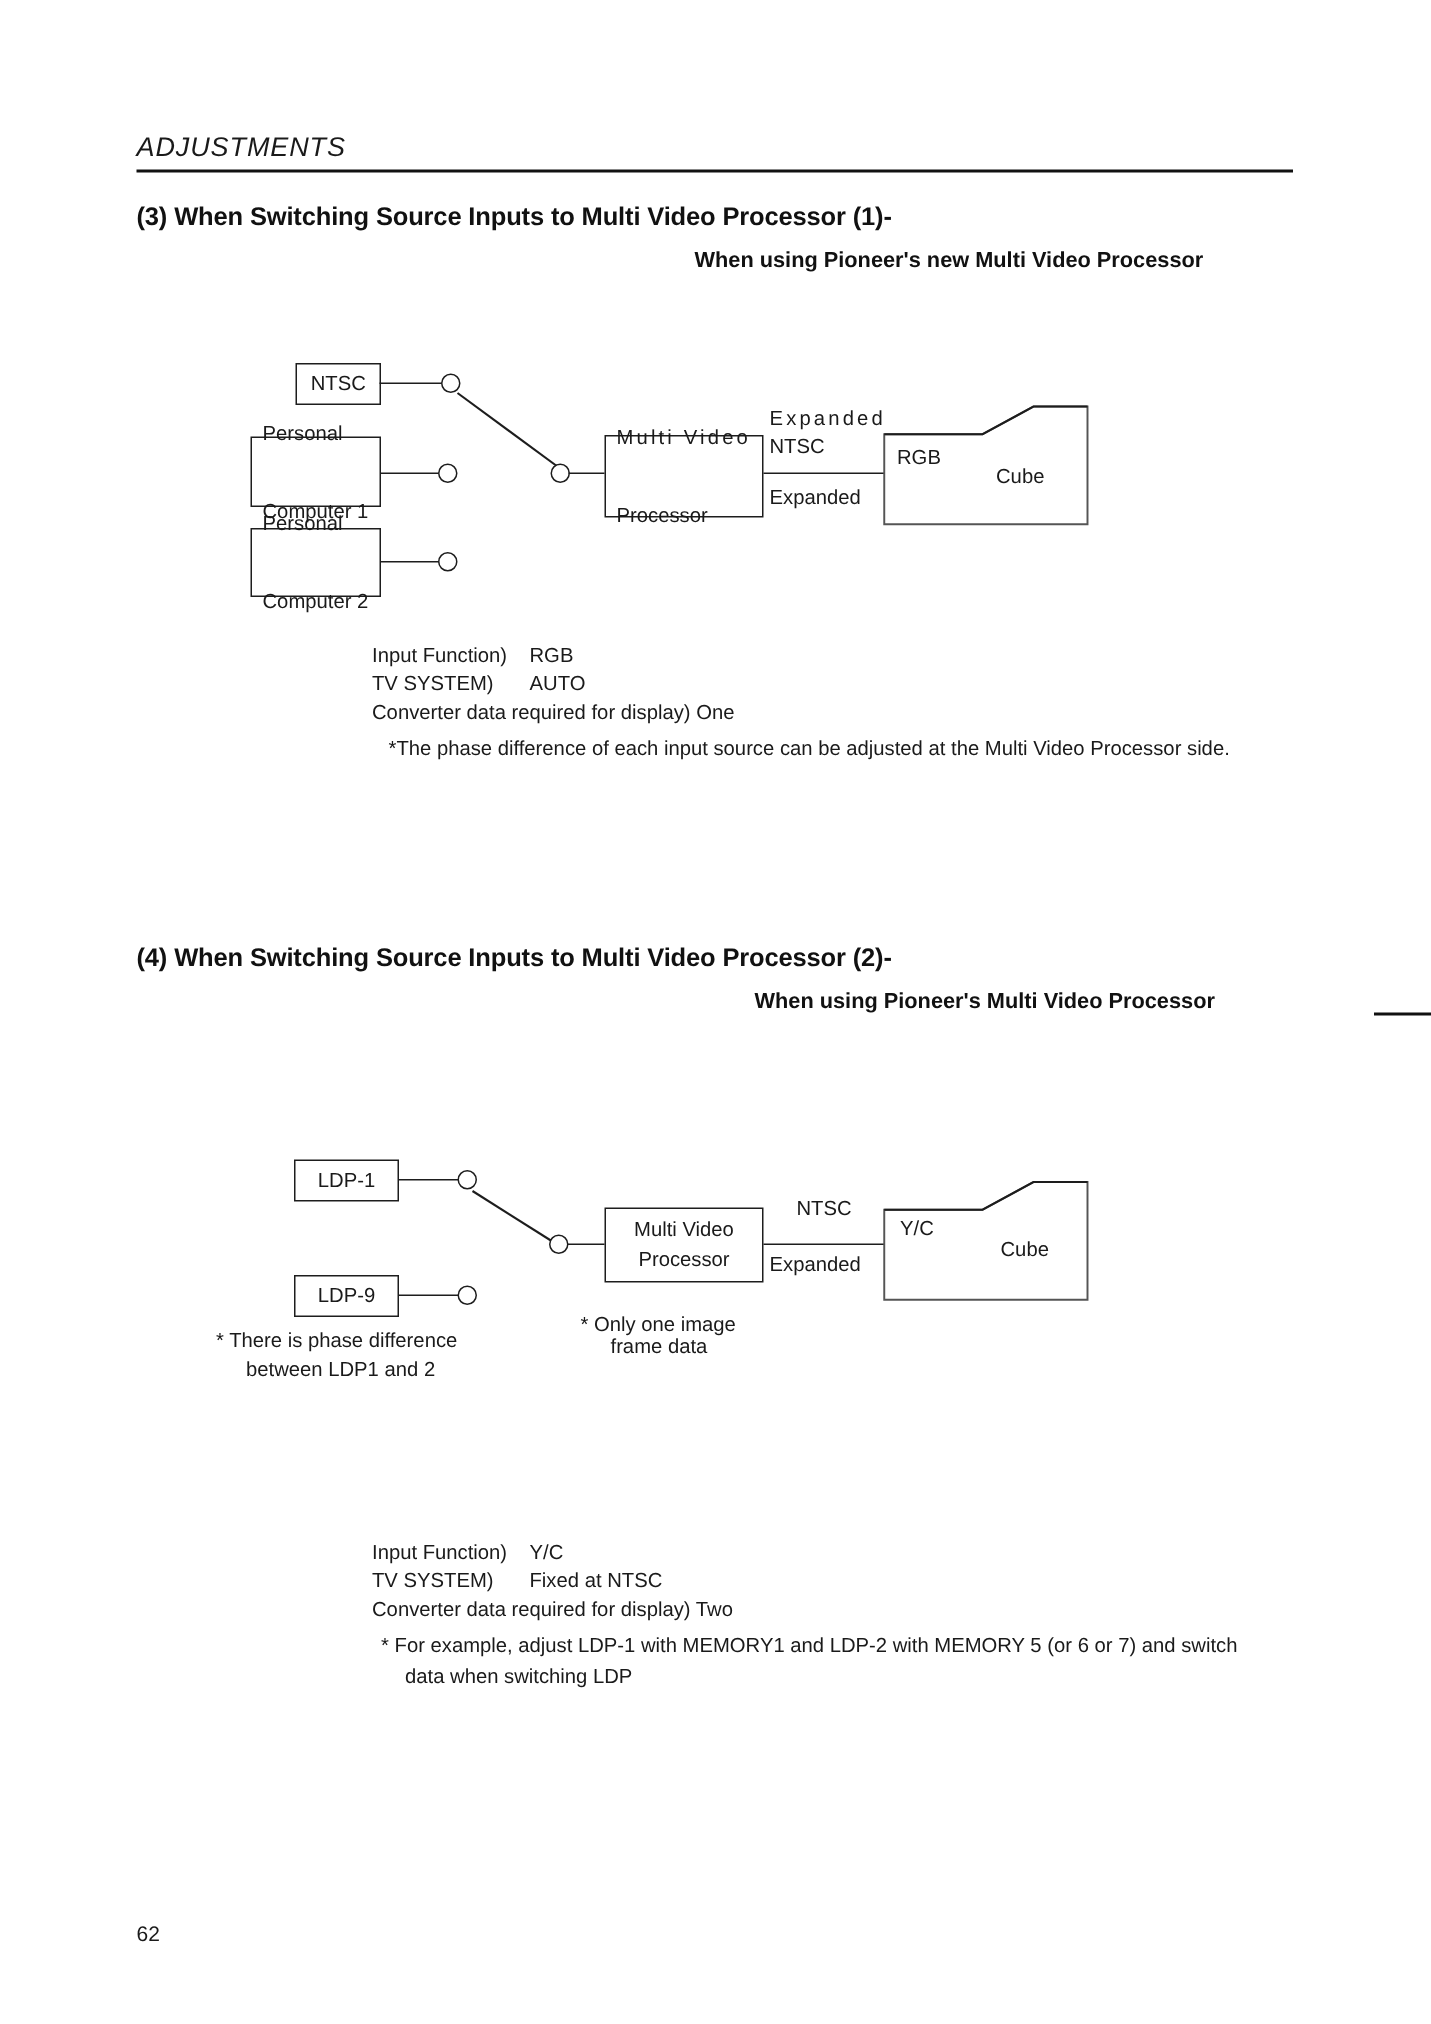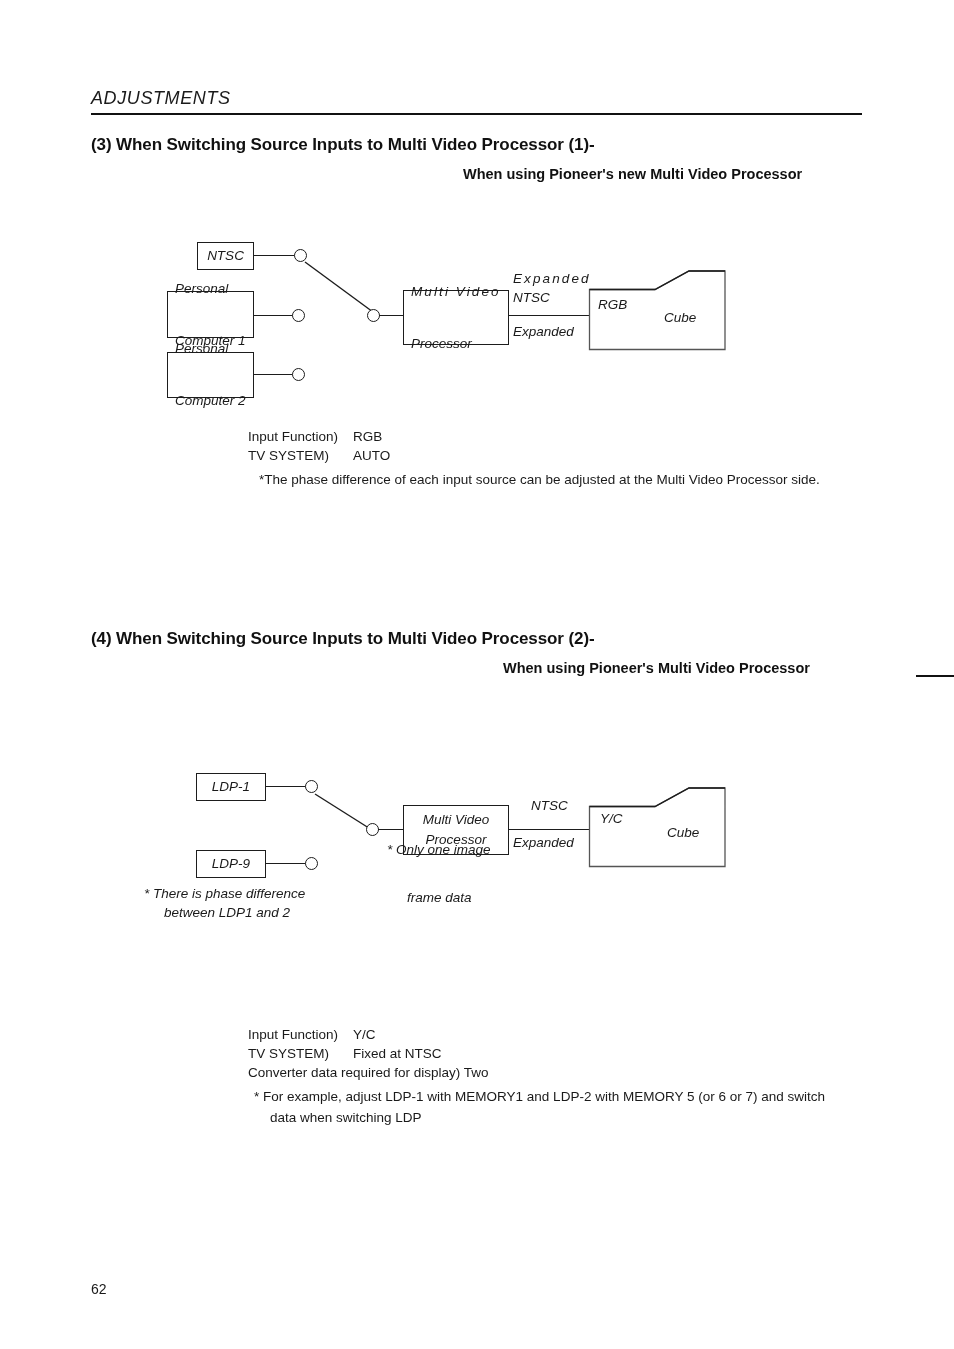--- a/index.html
+++ b/index.html
@@ -61,21 +61,21 @@
   .margin-tab {
     position: absolute;
     left: 916px;
     top: 675px;
     width: 38px;
     height: 2.4px;
     background: #111111;
   }
 
   
-  .diagram { position: absolute; left: 0; top: 0; width: 832px; height: 1349px; font-style: italic; }
+  .diagram { position: absolute; left: 0; top: 0; width: 832px; height: 1349px; }
   .node-box {
     position: absolute;
     border: 1.4px solid #1d1d1d;
     background: #ffffff;
     box-sizing: border-box;
     font-size: 13.5px;
     color: #1a1a1a;
     display: flex;
     flex-direction: column;
     justify-content: center;
@@ -183,20 +183,23 @@
     <div class="label" style="left:664px; top:308px;">Cube</div>
   </div>
 
   <div class="spec-block" style="left:226px; top:427px;">
     <div class="spec-row">
       <span class="key" style="width:105px;">Input Function)</span><span class="val">RGB</span>
     </div>
     <div class="spec-row">
       <span class="key" style="width:105px;">TV SYSTEM)</span><span class="val">AUTO</span>
     </div>
+    <div class="spec-row">
+      <span class="key">Converter data required for display) One</span>
+    </div>
     <div class="note-row" style="padding-left:33px; padding-top:5px;">*The phase difference of each input source can be adjusted at the Multi Video Processor side.</div>
   </div>
 
   <div id="title-4" class="section-title">(4) When Switching Source Inputs to Multi Video Processor (2)-</div>
   <div id="subtitle-4" class="section-subtitle">When using Pioneer's Multi Video Processor</div>
   <div class="margin-tab"></div>
 
   <div class="diagram">
 
     <div class="node-box center" style="left:196px; top:773px; width:70px; height:28px;text-align:right;">
@@ -228,21 +231,21 @@
 
     <svg class="cube-svg" style="left:588px; top:785px; width:140px; height:86px;" viewBox="0 0 140 86">
       <path d="M1.5,21.5 L1.5,81.5 L137,81.5 L137,3 L101,3 L67,21.5 Z" fill="#ffffff" stroke="#555555" stroke-width="1.3"></path>
       <path d="M1.5,21.5 L67,21.5 L101,3 L137,3" fill="none" stroke="#1d1d1d" stroke-width="1.4"></path>
     </svg>
     <div class="label" style="left:600px; top:809px;">Y/C</div>
     <div class="label" style="left:667px; top:823px;">Cube</div>
 
     <div class="label" style="left:144px; top:884px;">*  There  is  phase  difference</div>
     <div class="label" style="left:164px; top:903px;">between LDP1 and 2</div>
-    <div class="label" style="left:387px; top:840px;">*  Only  one  image</div>
+    <div class="label" style="left:387px; top:873px;">*  Only  one  image</div>
     <div class="label" style="left:407px; top:888px;">frame data</div>
   </div>
 
   <div class="spec-block" style="left:226px; top:1025px;">
     <div class="spec-row">
       <span class="key" style="width:105px;">Input Function)</span><span class="val">Y/C</span>
     </div>
     <div class="spec-row">
       <span class="key" style="width:105px;">TV SYSTEM)</span><span class="val">Fixed at NTSC</span>
     </div>

